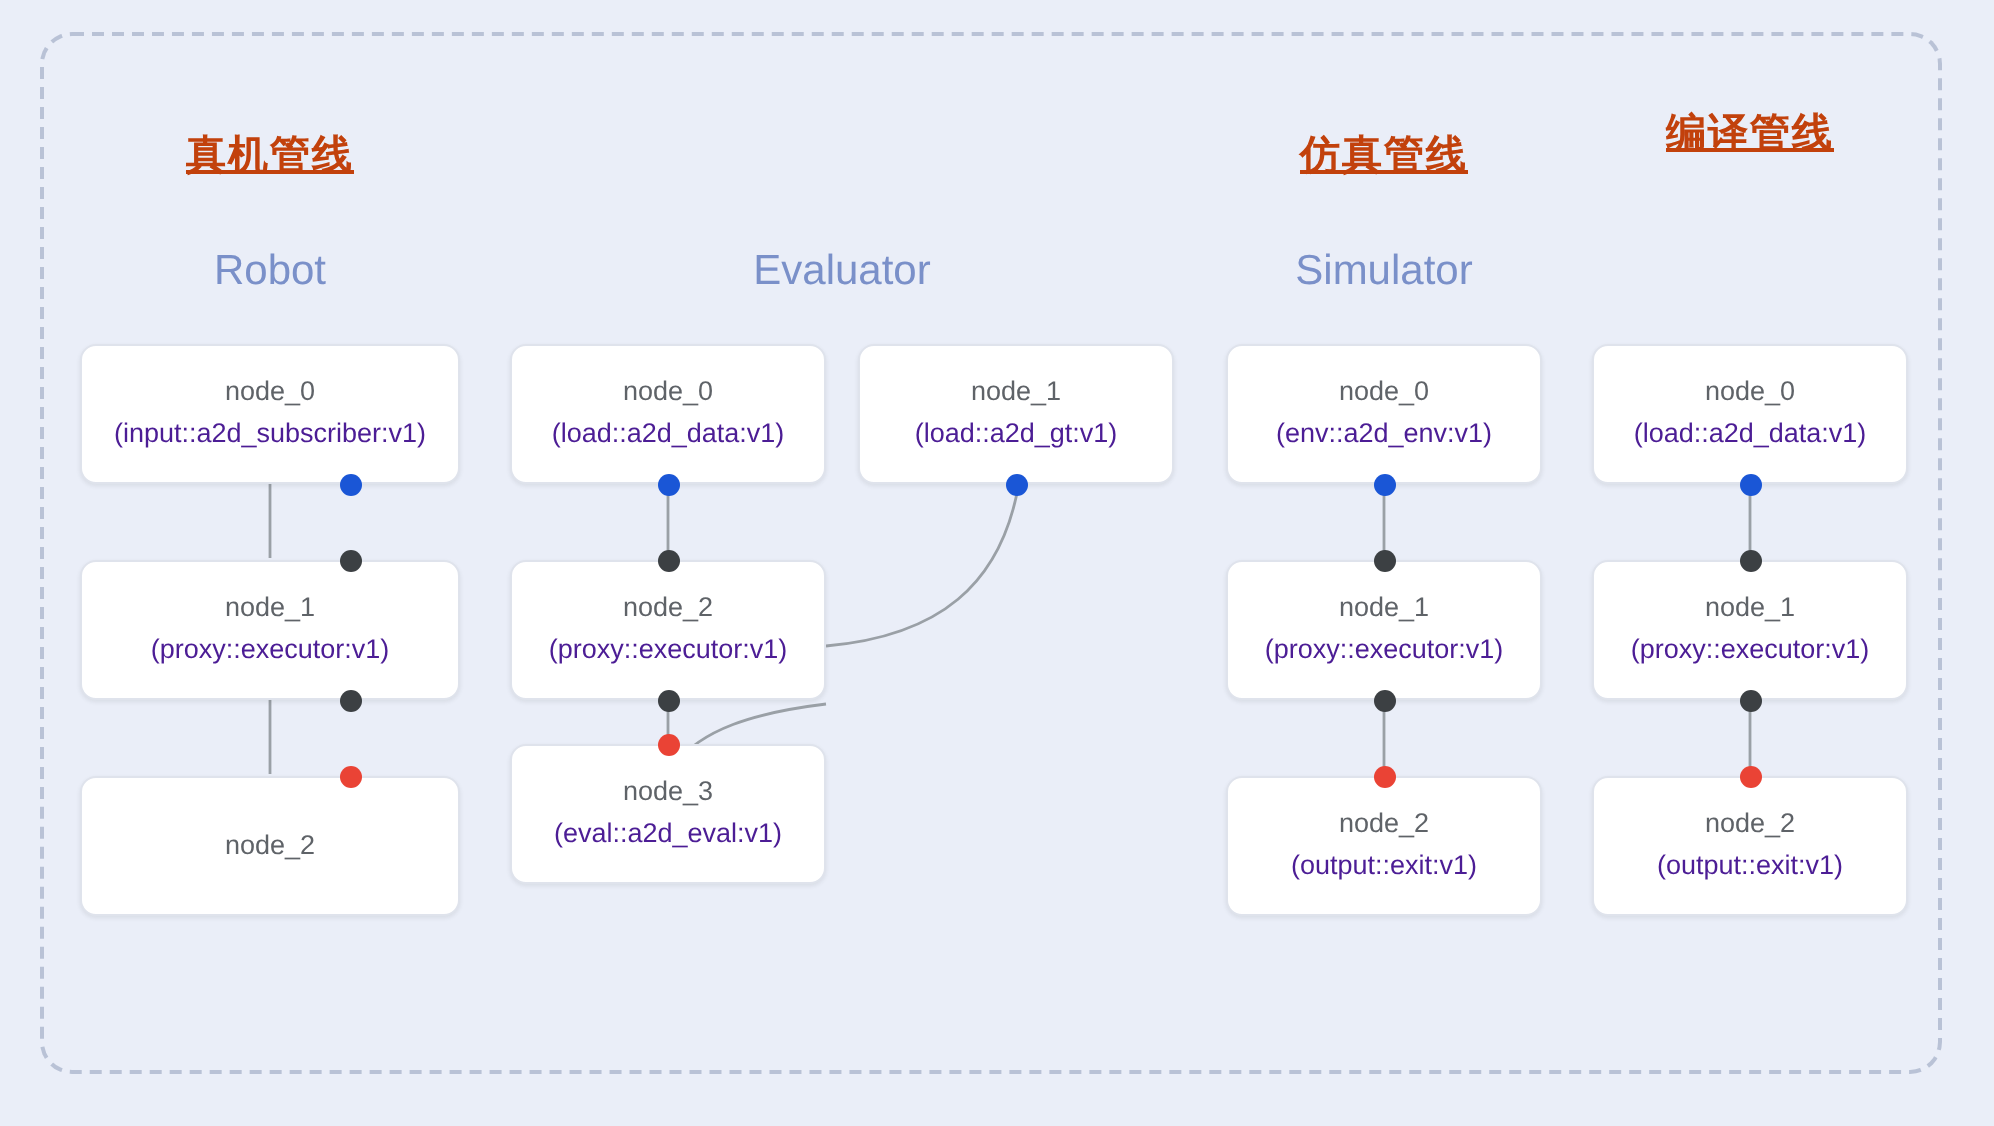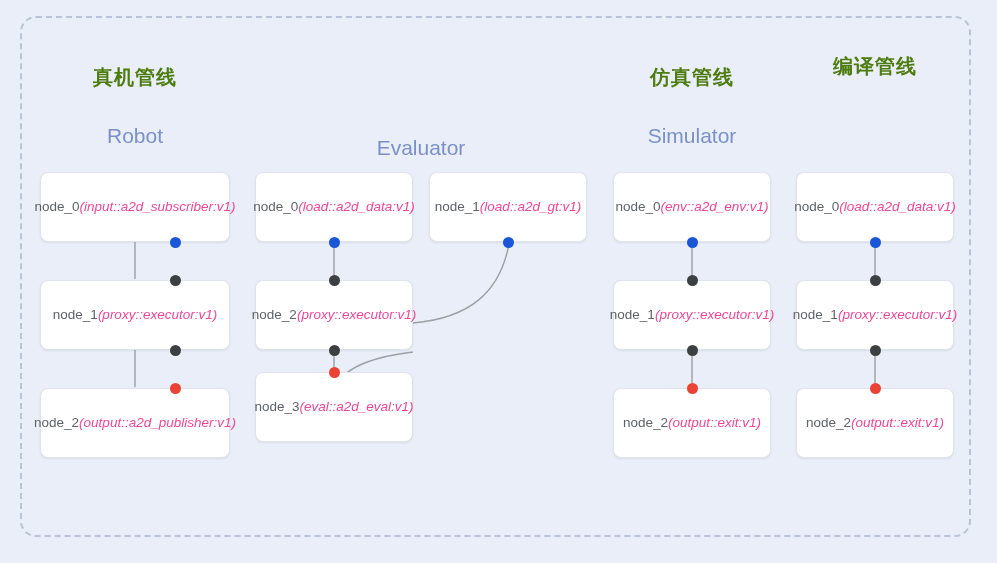--- a/index.html
+++ b/index.html
@@ -27,55 +27,55 @@
   #edge-layer {
     position: absolute; left: 0; top: 0;
     width: 997px; height: 563px;
     pointer-events: none;
   }
   .col-title-cn {
     position: absolute;
     text-align: center;
     font-size: 20px;
     font-weight: bold;
-    color: #4d7c0f;
+    color: #c2410c;
     letter-spacing: 1px;
     white-space: nowrap;
+    text-decoration: underline;
   }
   .col-title-en {
     position: absolute;
     text-align: center;
     font-size: 21px;
     font-weight: normal;
     color: #7a90c9;
     white-space: nowrap;
   }
   .node {
     position: absolute;
     background: #ffffff;
     border: 1px solid #dfe3ec;
     border-radius: 8px;
     display: flex;
-    flex-direction: row;
+    flex-direction: column;
     align-items: center;
     justify-content: center;
     box-shadow: 0 1px 2px rgba(60,64,67,0.10);
   }
   .node-title {
     font-size: 13.5px;
     color: #5f6368;
     line-height: 1.55;
     white-space: nowrap;
   }
   .node-sub {
     font-size: 13.5px;
-    color: #ec4899;
+    color: #4c1d95;
     line-height: 1.55;
     white-space: nowrap;
-    font-style: italic;
   }
   .port {
     position: absolute;
     width: 11px; height: 11px;
     border-radius: 50%;
   }
   .port.blue  { background: #1a56d6; }
   .port.black { background: #3c4043; }
   .port.red   { background: #ea4335; }
 </style>
@@ -101,41 +101,40 @@
     <line x1="692" y1="242" x2="692" y2="279" stroke="#9aa0a6" stroke-width="1.4"></line>
     <line x1="692" y1="350" x2="692" y2="387" stroke="#9aa0a6" stroke-width="1.4"></line>
 
     <line x1="875" y1="242" x2="875" y2="279" stroke="#9aa0a6" stroke-width="1.4"></line>
     <line x1="875" y1="350" x2="875" y2="387" stroke="#9aa0a6" stroke-width="1.4"></line>
   </svg>
 
   <div class="col-title-cn" style="left:40px;  top:64px;  width:190px;">真机管线</div>
   <div class="col-title-en" style="left:40px;  top:124px; width:190px;text-align:center;">Robot</div>
 
-  <div class="col-title-en" style="left:326px; top:124px; width:190px;margin-top:12px;">Evaluator</div>
+  <div class="col-title-en" style="left:326px; top:124px; width:190px;">Evaluator</div>
 
   <div class="col-title-cn" style="left:597px; top:64px;  width:190px;">仿真管线</div>
   <div class="col-title-en" style="left:597px; top:124px; width:190px;">Simulator</div>
 
   <div class="col-title-cn" style="left:780px; top:53px;  width:190px;">编译管线</div>
 
   <div class="node" style="left:40px; top:172px; width:190px; height:70px;">
     <div class="node-title">node_0</div>
     <div class="node-sub">(input::a2d_subscriber:v1)</div>
     <span class="port blue" style="left:129px; top:64px;"></span>
   </div>
   <div class="node" style="left:40px; top:280px; width:190px; height:70px;">
     <div class="node-title">node_1</div>
     <div class="node-sub">(proxy::executor:v1)</div>
     <span class="port black" style="left:129px; top:-6px;"></span>
     <span class="port black" style="left:129px; top:64px;"></span>
   </div>
   <div class="node" style="left:40px; top:388px; width:190px; height:70px;">
     <div class="node-title">node_2</div>
-    <div class="node-sub">(output::a2d_publisher:v1)</div>
     <span class="port red" style="left:129px; top:-6px;"></span>
   </div>
 
   <div class="node" style="left:255px; top:172px; width:158px; height:70px;">
     <div class="node-title">node_0</div>
     <div class="node-sub">(load::a2d_data:v1)</div>
     <span class="port blue" style="left:73px; top:64px;"></span>
   </div>
   <div class="node" style="left:429px; top:172px; width:158px; height:70px;">
     <div class="node-title">node_1</div>

